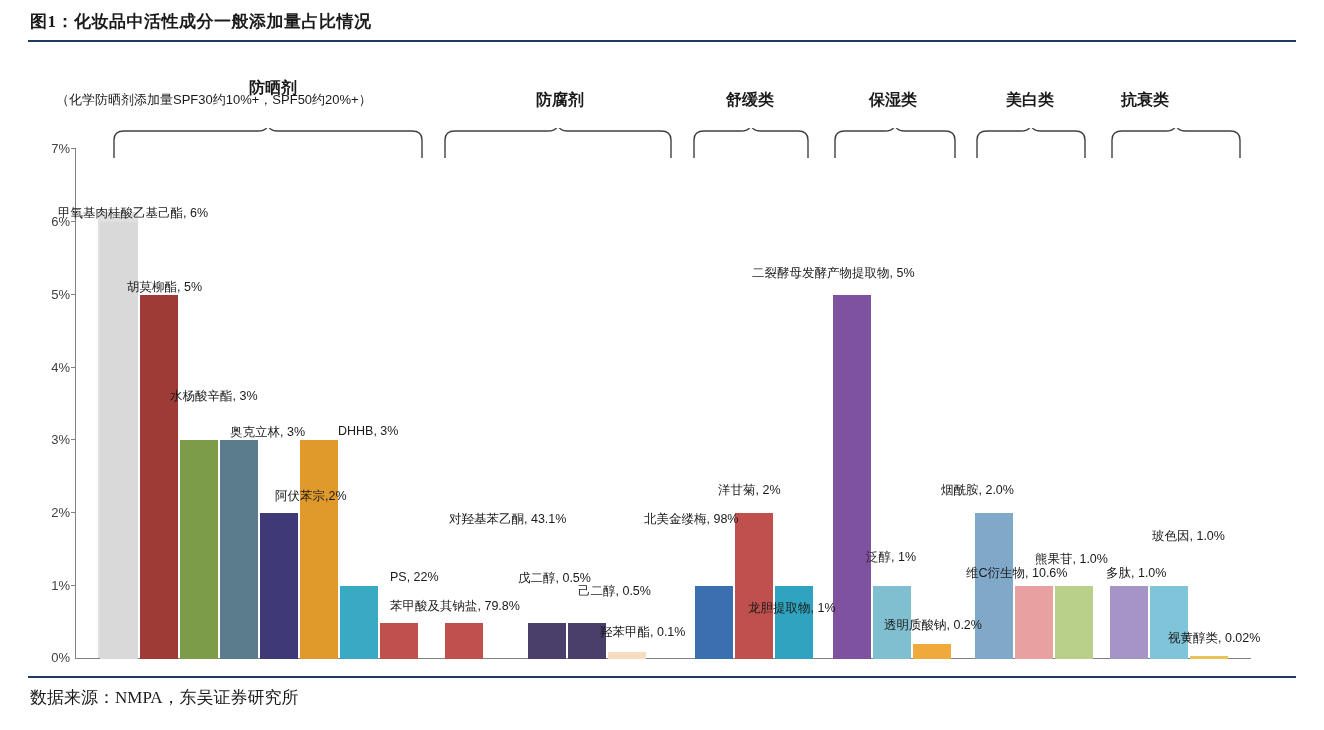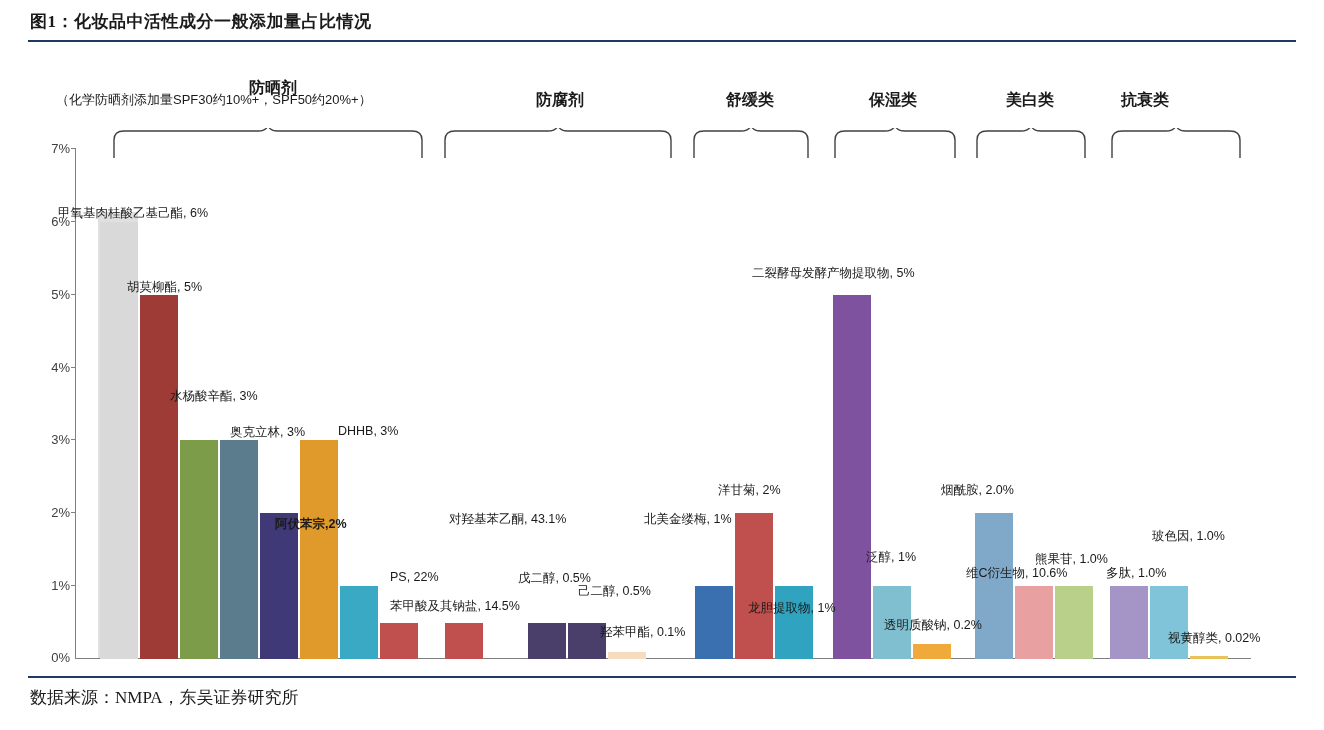--- a/index.html
+++ b/index.html
@@ -127,29 +127,29 @@
 <div class="bar" style="left:1055px;top:586px;width:38px;height:73px;background:#b8d08a;"></div>
 
 <div class="bar" style="left:1110px;top:586px;width:38px;height:73px;background:#a495c6;"></div>
 <div class="bar" style="left:1150px;top:586px;width:38px;height:73px;background:#7fc4d8;"></div>
 <div class="bar" style="left:1190px;top:656px;width:38px;height:3px;background:#e8c35a;"></div>
 
 <div class="blabel" style="left:58px;top:205px;">甲氧基肉桂酸乙基己酯, 6%</div>
 <div class="blabel" style="left:127px;top:279px;">胡莫柳酯, 5%</div>
 <div class="blabel" style="left:170px;top:388px;">水杨酸辛酯, 3%</div>
 <div class="blabel" style="left:230px;top:424px;">奥克立林, 3%</div>
-<div class="blabel" style="left:275px;top:516px;font-weight:bold;">阿伏苯宗,2%</div>
+<div class="blabel" style="left:275px;top:488px;">阿伏苯宗,2%</div>
 <div class="blabel" style="left:338px;top:424px;">DHHB, 3%</div>
 <div class="blabel" style="left:390px;top:570px;">PS, 22%</div>
-<div class="blabel" style="left:390px;top:598px;">苯甲酸及其钠盐, 14.5%</div>
+<div class="blabel" style="left:390px;top:598px;">苯甲酸及其钠盐, 79.8%</div>
 <div class="blabel" style="left:449px;top:511px;">对羟基苯乙酮, 43.1%</div>
 <div class="blabel" style="left:518px;top:570px;">戊二醇, 0.5%</div>
 <div class="blabel" style="left:578px;top:583px;">己二醇, 0.5%</div>
 <div class="blabel" style="left:600px;top:624px;">羟苯甲酯, 0.1%</div>
-<div class="blabel" style="left:644px;top:511px;">北美金缕梅, 1%</div>
+<div class="blabel" style="left:644px;top:511px;">北美金缕梅, 98%</div>
 <div class="blabel" style="left:718px;top:482px;">洋甘菊, 2%</div>
 <div class="blabel" style="left:748px;top:600px;">龙胆提取物, 1%</div>
 <div class="blabel" style="left:752px;top:265px;">二裂酵母发酵产物提取物, 5%</div>
 <div class="blabel" style="left:866px;top:549px;">泛醇, 1%</div>
 <div class="blabel" style="left:884px;top:617px;">透明质酸钠, 0.2%</div>
 <div class="blabel" style="left:941px;top:482px;">烟酰胺, 2.0%</div>
 <div class="blabel" style="left:966px;top:565px;">维C衍生物, 10.6%</div>
 <div class="blabel" style="left:1035px;top:551px;">熊果苷, 1.0%</div>
 <div class="blabel" style="left:1106px;top:565px;">多肽, 1.0%</div>
 <div class="blabel" style="left:1152px;top:528px;">玻色因, 1.0%</div>

